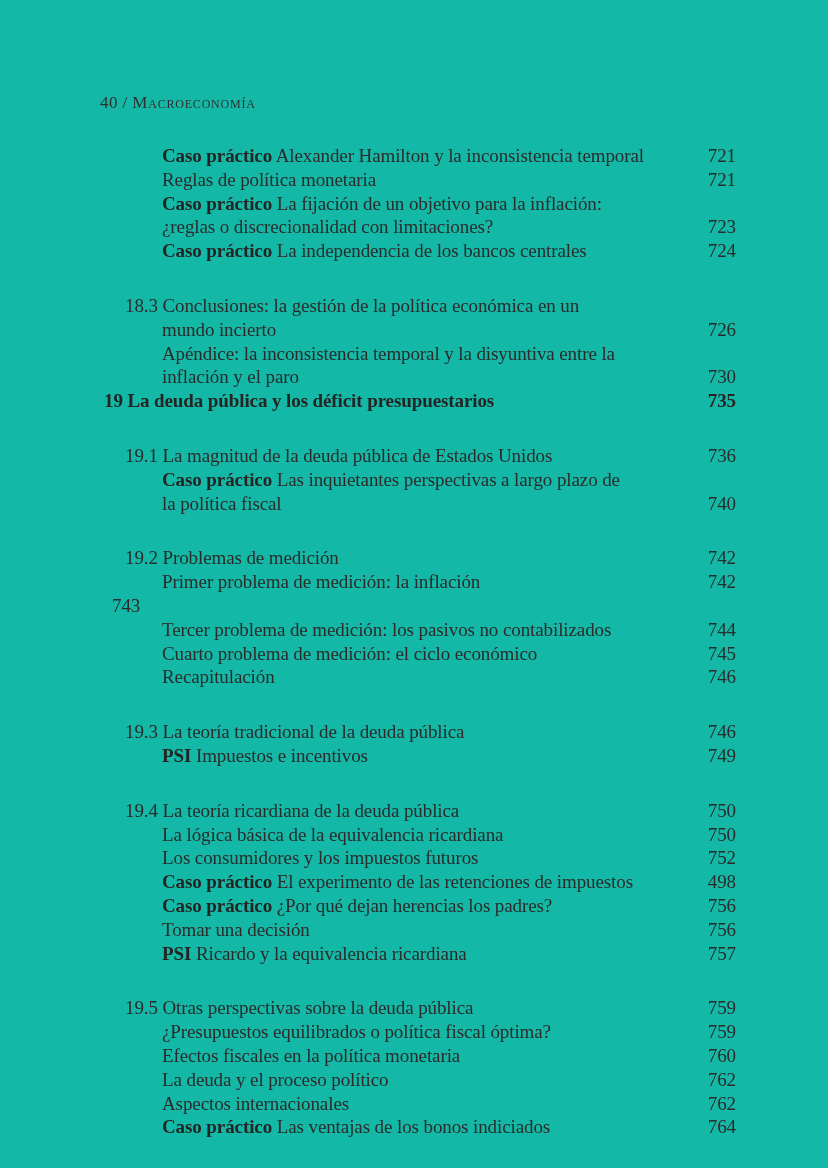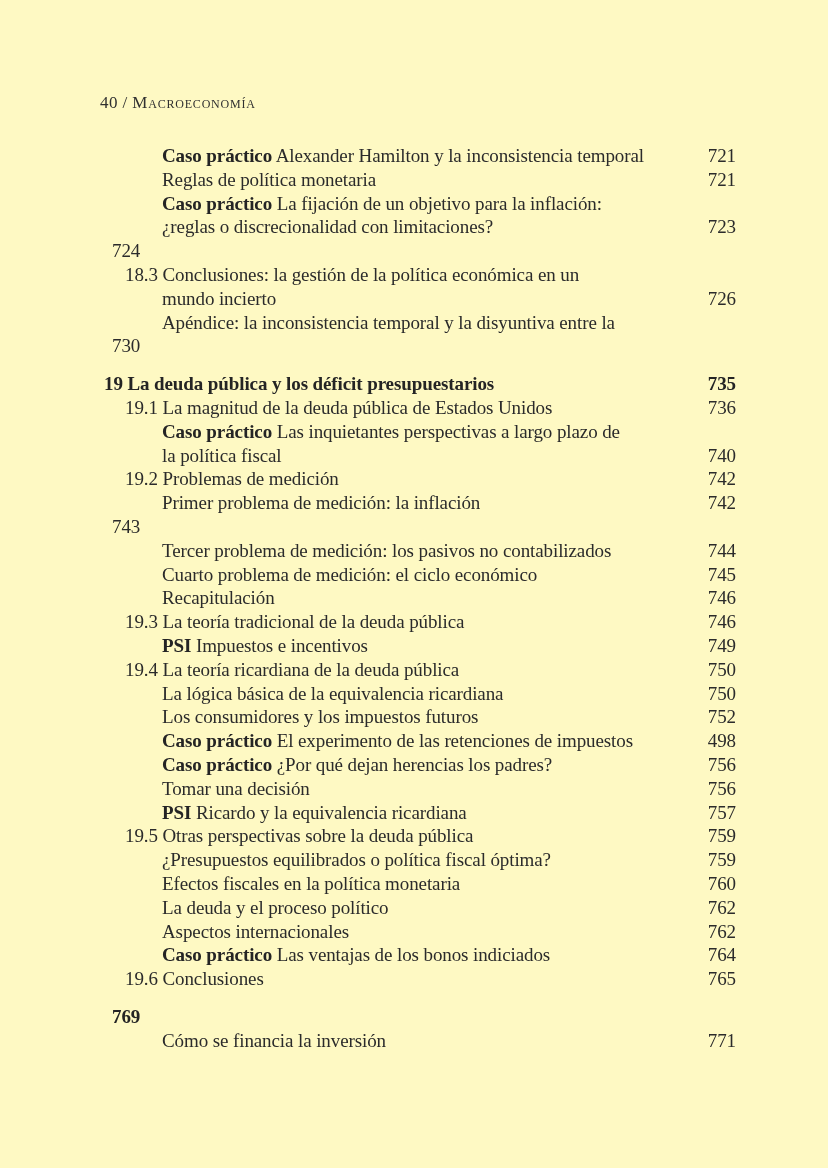--- a/index.html
+++ b/index.html
@@ -4,21 +4,21 @@
 <style>
   html, body {
     margin: 0;
     padding: 0;
     background: #ffffff;
   }
   .page {
     position: relative;
     width: 828px;
     height: 1168px;
-    background: #fef9c3;
+    background: #14b8a6;
     overflow: hidden;
     font-family: "Liberation Serif", "DejaVu Serif", serif;
     color: #2b2b2b;
   }
   .running-head {
     position: absolute;
     left: 100px;
     top: 93px;
     font-size: 17px;
     letter-spacing: 0.4px;
@@ -43,24 +43,24 @@
     line-height: 23.8px;
     letter-spacing: -0.1px;
   }
   .toc-row .txt {
     white-space: pre;
   }
   .toc-row .pg {
     white-space: nowrap;
     padding-left: 8px;
   }
-  .toc-row.indent-1 .txt { padding-left: 21px; }
+  .toc-row.indent-1 .txt { padding-left: 21px; margin-top: 31px; }
   .toc-row.indent-2 .txt { padding-left: 58px; }
   .toc-row.bold { font-weight: bold; color: #242424; }
-  .toc-row.space { margin-top: 14px; }
+  .toc-row.space { }
   .lead { font-weight: bold; color: #242424; }
 </style>
 </head>
 <body>
 
 <div class="page">
 
   <div class="running-head"><span>40</span><span> / </span><span class="book-title">Macroeconomía</span></div>
 
   <div class="toc">
@@ -74,35 +74,37 @@
     </div>
       <div class="toc-row indent-2">
       <span class="txt"><span class="lead">Caso práctico</span><span class="rest"> La fijación de un objetivo para la inflación:</span></span>
       <span class="pg"></span>
     </div>
       <div class="toc-row indent-2">
       <span class="txt"><span class="rest">¿reglas o discrecionalidad con limitaciones?</span></span>
       <span class="pg">723</span>
     </div>
       <div class="toc-row indent-2">
+      <span class="txt"><span class="lead">Caso práctico</span><span class="rest"> La independencia de los bancos centrales</span></span>
       <span class="pg">724</span>
     </div>
       <div class="toc-row indent-1">
       <span class="txt"><span class="rest">18.3 Conclusiones: la gestión de la política económica en un</span></span>
       <span class="pg"></span>
     </div>
       <div class="toc-row indent-2">
       <span class="txt"><span class="rest">mundo incierto</span></span>
       <span class="pg">726</span>
     </div>
       <div class="toc-row indent-2">
       <span class="txt"><span class="rest">Apéndice: la inconsistencia temporal y la disyuntiva entre la</span></span>
       <span class="pg"></span>
     </div>
       <div class="toc-row indent-2">
+      <span class="txt"><span class="rest">inflación y el paro</span></span>
       <span class="pg">730</span>
     </div>
       <div class="toc-row indent-0 bold space">
       <span class="txt"><span class="rest">19 La deuda pública y los déficit presupuestarios</span></span>
       <span class="pg">735</span>
     </div>
       <div class="toc-row indent-1">
       <span class="txt"><span class="rest">19.1 La magnitud de la deuda pública de Estados Unidos</span></span>
       <span class="pg">736</span>
     </div>

